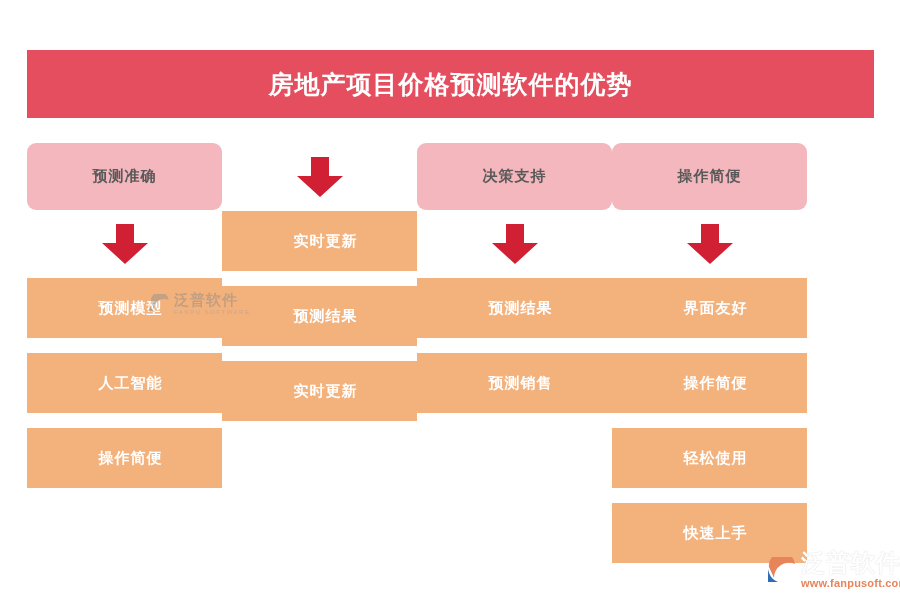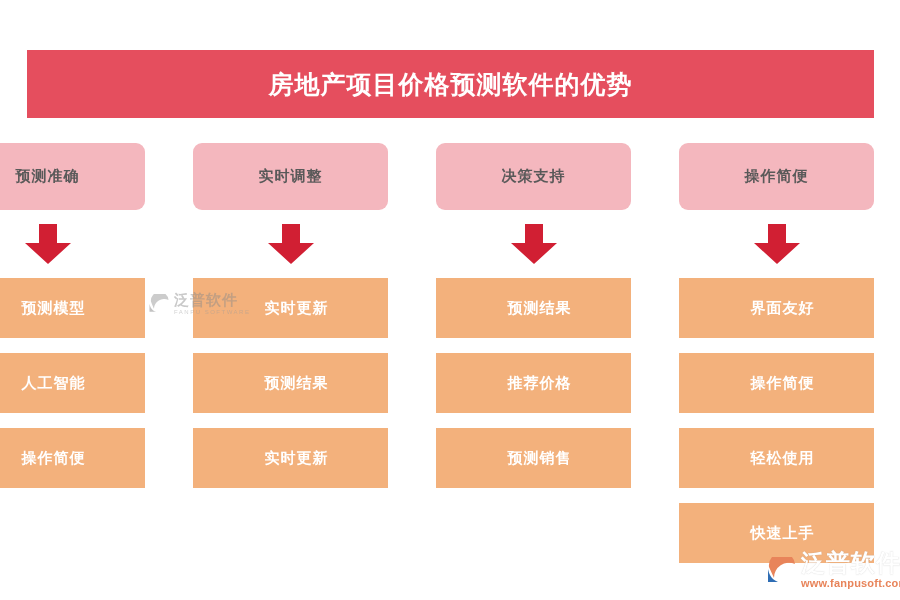--- a/index.html
+++ b/index.html
@@ -40,22 +40,21 @@
     font-family: Liberation Serif, serif;
   }
 
   
   .columns {
     position: absolute;
     left: 27px;
     top: 143px;
     width: 847px;
     display: flex;
-    justify-content: flex-end;
-    gap: 48px;
+    justify-content: flex-start;
   }
   .column {
     width: 195px;
     display: flex;
     flex-direction: column;
     align-items: center;
   }
 
   
   .pink-cell {
@@ -179,23 +178,20 @@
       </div>
       <div class="orange-cell">
         <span class="orange-cell-label">人工智能</span>
       </div>
       <div class="orange-cell">
         <span class="orange-cell-label">操作简便</span>
       </div>
     </div>
 
     <div class="column">
-      <div class="pink-cell">
-        <span class="pink-cell-label">实时调整</span>
-      </div>
       <div class="arrow-wrap">
         <svg class="arrow-icon" width="46" height="40" viewBox="0 0 46 40">
           <polygon points="14,0 32,0 32,19 46,19 23,40 0,19 14,19" fill="#D11F33"></polygon>
         </svg>
       </div>
       <div class="orange-cell">
         <span class="orange-cell-label">实时更新</span>
       </div>
       <div class="orange-cell">
         <span class="orange-cell-label">预测结果</span>
@@ -209,23 +205,20 @@
       <div class="pink-cell">
         <span class="pink-cell-label">决策支持</span>
       </div>
       <div class="arrow-wrap">
         <svg class="arrow-icon" width="46" height="40" viewBox="0 0 46 40">
           <polygon points="14,0 32,0 32,19 46,19 23,40 0,19 14,19" fill="#D11F33"></polygon>
         </svg>
       </div>
       <div class="orange-cell">
         <span class="orange-cell-label">预测结果</span>
-      </div>
-      <div class="orange-cell">
-        <span class="orange-cell-label">推荐价格</span>
       </div>
       <div class="orange-cell">
         <span class="orange-cell-label">预测销售</span>
       </div>
     </div>
 
     <div class="column">
       <div class="pink-cell">
         <span class="pink-cell-label">操作简便</span>
       </div>

